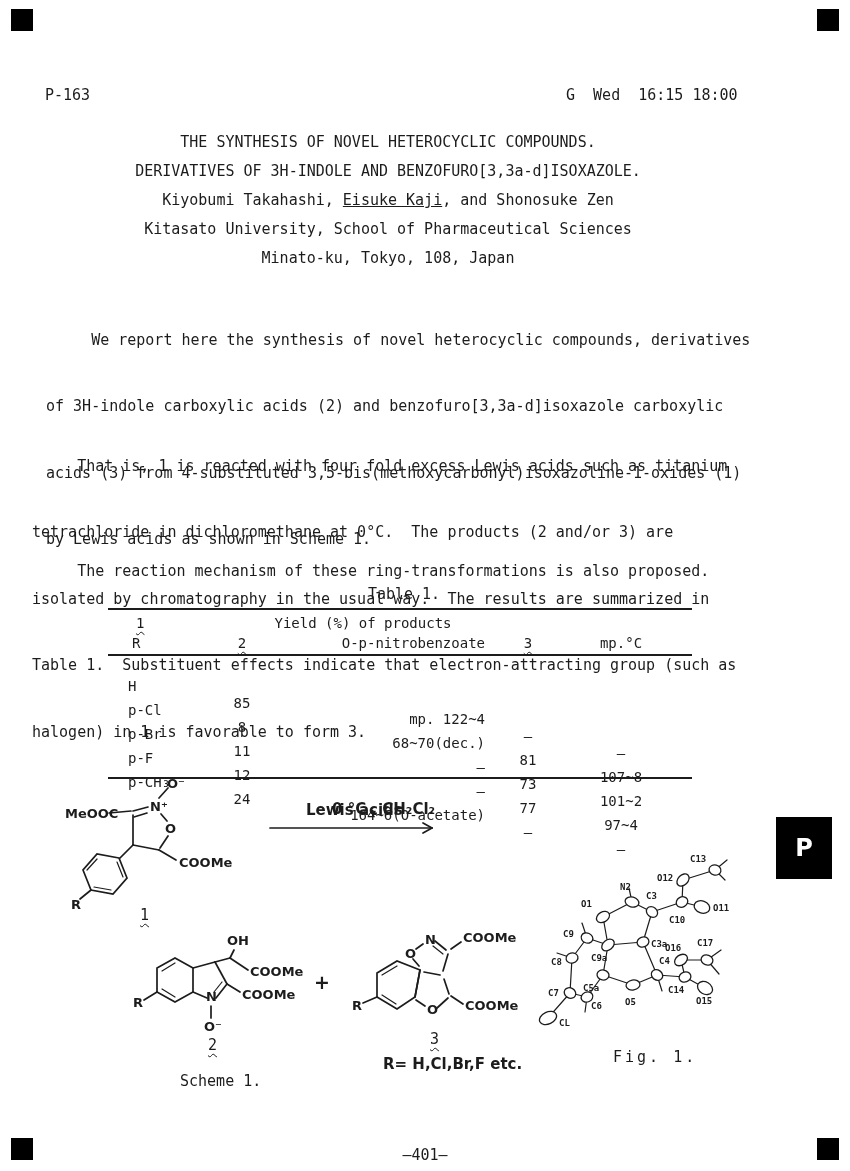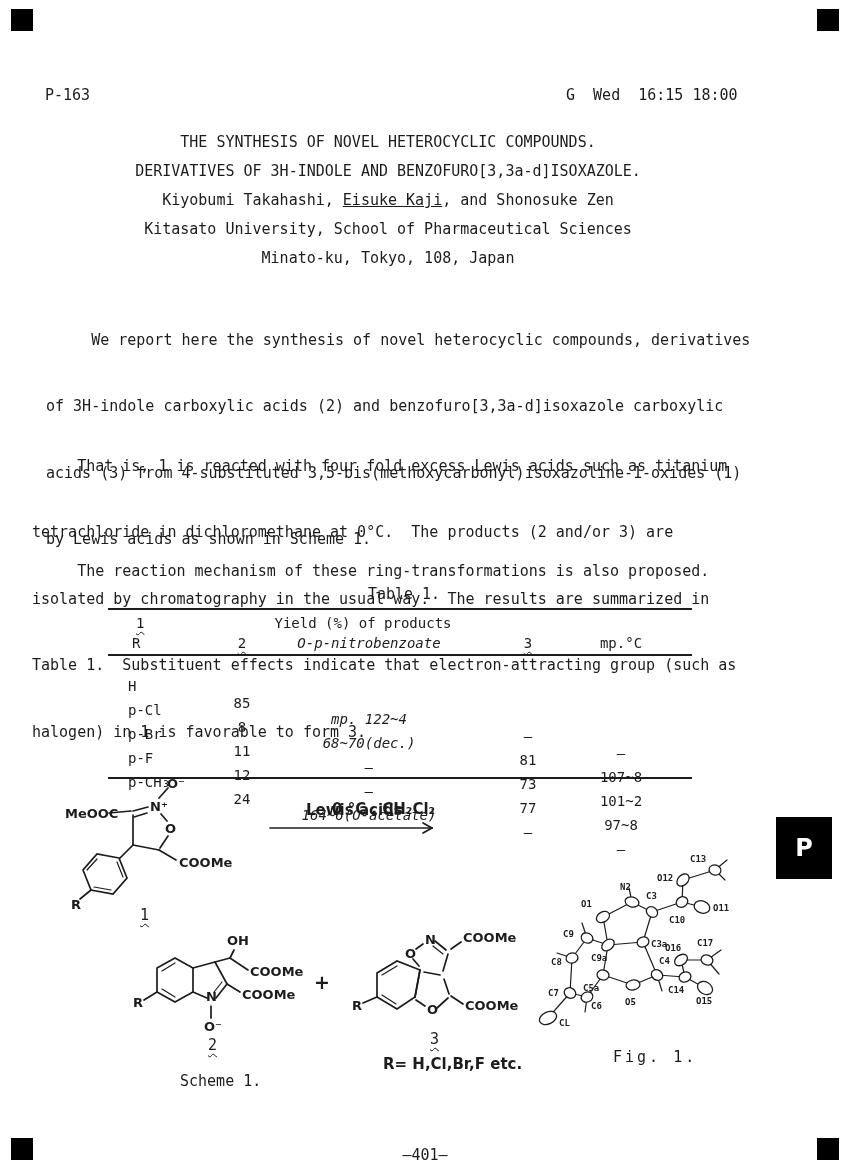--- a/index.html
+++ b/index.html
@@ -12,21 +12,21 @@
   .center{text-align:center;}
   .lines div{height:29px;}
   .ref{text-decoration:underline wavy 1px;text-underline-offset:3px;}
   .u{text-decoration:underline;}
   .rule{position:absolute;background:#1c1c1c;}
   .corner{position:absolute;width:22px;height:22px;background:#000;}
   .trow{position:absolute;left:0;width:584px;height:20px;}
   .cell{position:absolute;white-space:pre;}
   .col-r{left:20px;}
   .col-2{left:108px;width:52px;text-align:center;}
-  .col-n{left:155px;width:212px;text-align:center;font-style:italic;}
+  .col-n{left:165px;width:212px;text-align:right;}
   .col-3{left:395px;width:50px;text-align:center;}
   .col-m{left:462px;width:102px;text-align:center;}
   .ptab{position:absolute;left:776px;top:817px;width:56px;height:62px;background:#000;color:#fff;
         display:flex;align-items:center;justify-content:center;
         font:bold 24px "DejaVu Sans","Liberation Sans",sans-serif;}
   svg{position:absolute;overflow:visible;}
   svg line, svg polyline, svg polygon, svg path{stroke:#1c1c1c;fill:none;stroke-linecap:round;}
   svg .bond{stroke-width:1.7;}
   svg .thin{stroke-width:1.2;}
   svg ellipse{fill:#fff;stroke:#1c1c1c;stroke-width:1.3;}
@@ -99,21 +99,21 @@
       <span class="cell col-2">11</span>
       <span class="cell col-n">—</span>
       <span class="cell col-3">73</span>
       <span class="cell col-m">101~2</span>
     </div>
     <div class="trow mono14" style="top:148px;">
       <span class="cell col-r">p-F</span>
       <span class="cell col-2">12</span>
       <span class="cell col-n">—</span>
       <span class="cell col-3">77</span>
-      <span class="cell col-m">97~8</span>
+      <span class="cell col-m">97~4</span>
     </div>
     <div class="trow mono14" style="top:172px;">
       <span class="cell col-r">p-CH₃</span>
       <span class="cell col-2">24</span>
       <span class="cell col-n">164~6(O-acetate)</span>
       <span class="cell col-3">—</span>
       <span class="cell col-m">—</span>
     </div>
     <div class="rule" style="left:0;top:192px;width:584px;height:2px;"></div>
   </div>

